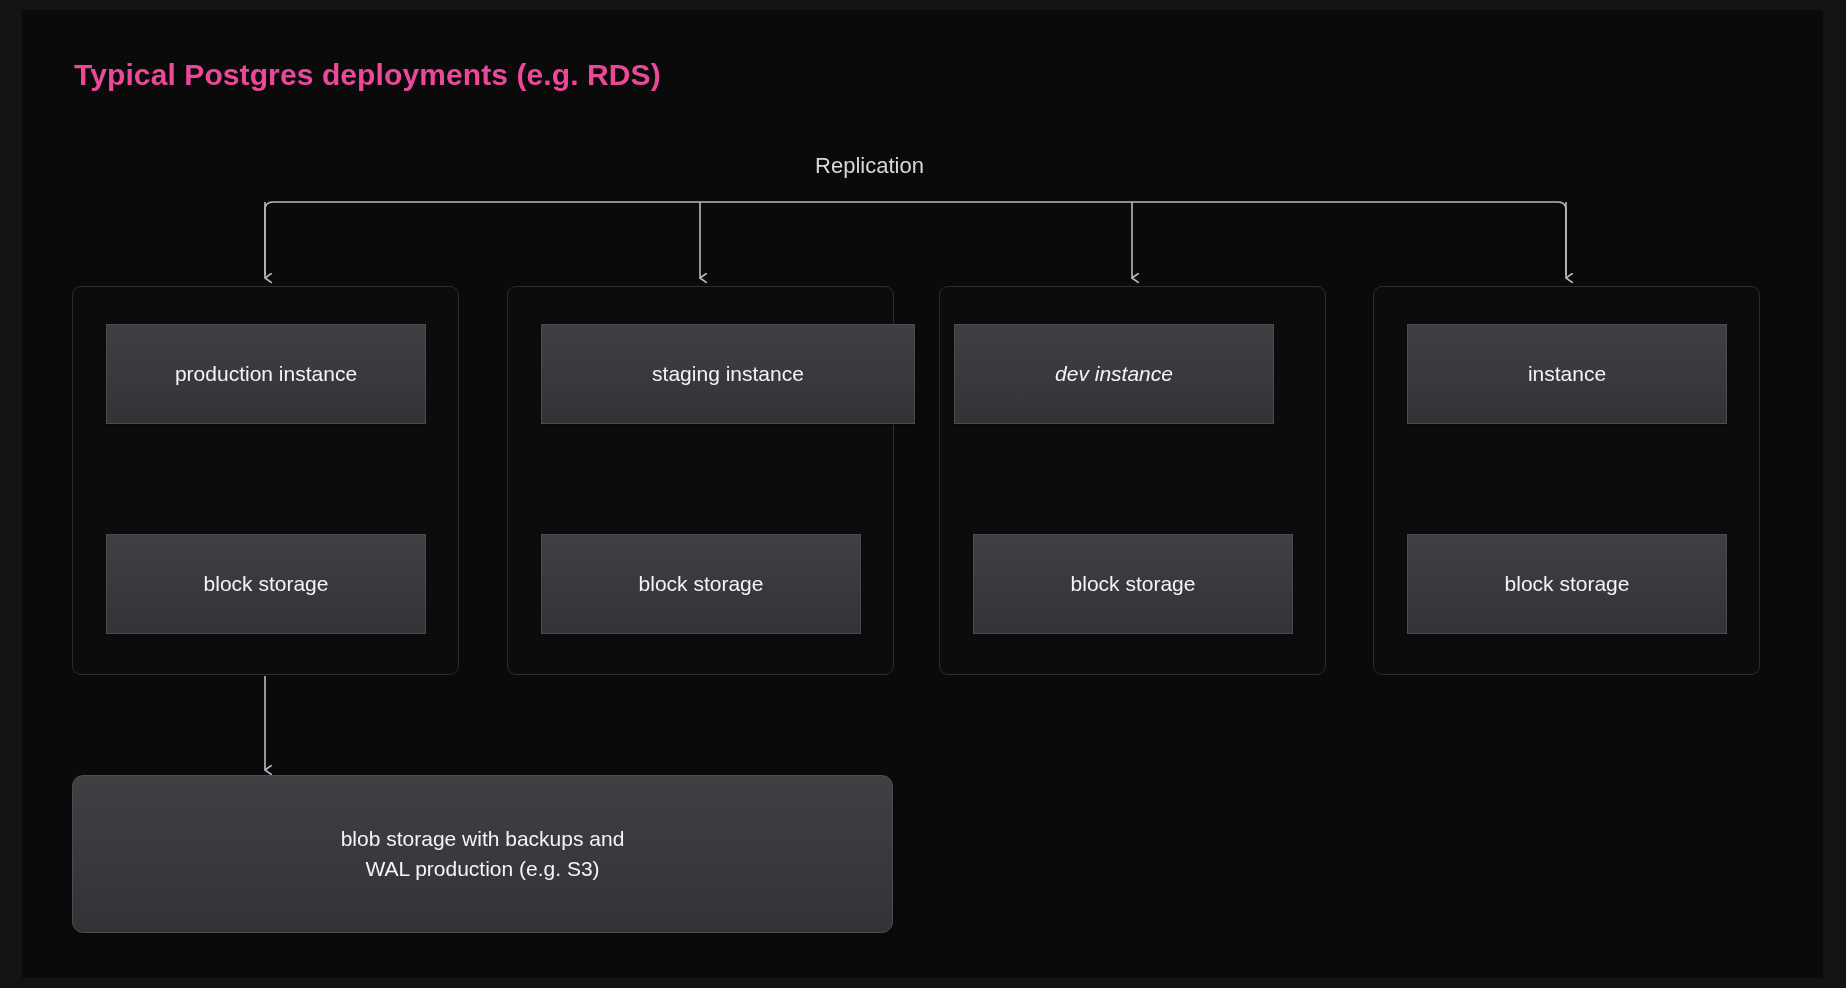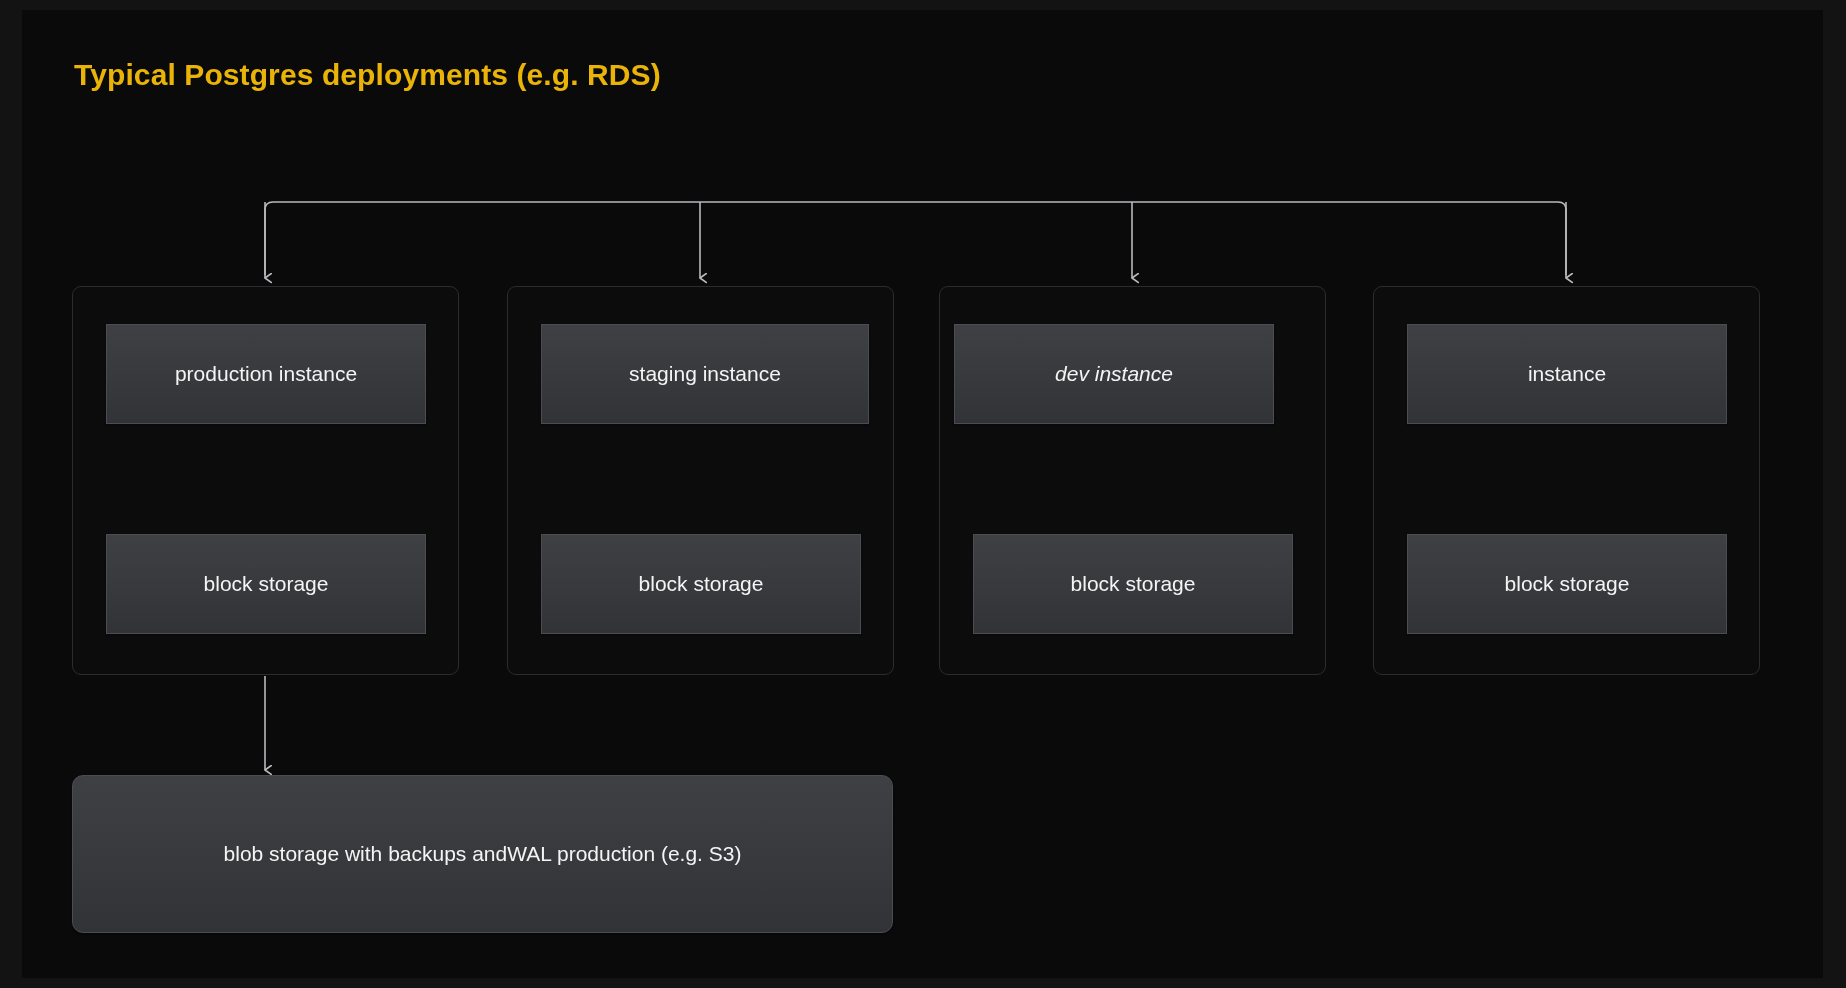--- a/index.html
+++ b/index.html
@@ -30,21 +30,21 @@
     height: 968px;
   }
 
   
   #page-title {
     position: absolute;
     left: 52px;
     top: 48px;
     font-size: 30px;
     font-weight: bold;
-    color: #eab308;
+    color: #ec4899;
     letter-spacing: 0.1px;
     white-space: nowrap;
   }
 
   
   #replication-label {
     position: absolute;
     left: 0;
     top: 143px;
     width: 1801px;
@@ -98,20 +98,23 @@
   }
 </style>
 </head>
 <body>
 
 <div id="frame">
   <div id="canvas">
 
     <div id="page-title">Typical Postgres deployments (e.g. RDS)</div>
 
+    <div id="replication-label">
+      <span class="inner">Replication</span>
+    </div>
 
     <svg id="connectors" viewBox="0 0 1801 968" width="1801" height="968">
       <defs>
         <marker id="arrow-down" markerWidth="12" markerHeight="12" refX="5" refY="9.4" orient="auto" markerUnits="userSpaceOnUse">
           <path d="M0.6,3.2 L5,9.4 L9.4,3.2" fill="none" stroke="#b9b9be" stroke-width="1.7" stroke-linecap="round" stroke-linejoin="round"></path>
         </marker>
         <marker id="arrow-up" markerWidth="12" markerHeight="12" refX="5" refY="2.6" orient="auto" markerUnits="userSpaceOnUse">
           <path d="M0.6,8.8 L5,2.6 L9.4,8.8" fill="none" stroke="#b9b9be" stroke-width="1.7" stroke-linecap="round" stroke-linejoin="round"></path>
         </marker>
       </defs>
@@ -144,21 +147,21 @@
     <div class="node" style="left:84px; top:314px; width:320px; height:100px;">
       <span>production instance</span>
     </div>
 
     <div class="node" style="left:84px; top:524px; width:320px; height:100px;">
       <span>block storage</span>
     </div>
 
     <div class="group-box" style="left:485px; top:276px; width:387px; height:389px;"></div>
 
-    <div class="node" style="left:519px; top:314px; width:328px; height:100px;">
+    <div class="node" style="left:519px; top:314px; width:374px; height:100px;">
       <span>staging instance</span>
     </div>
 
     <div class="node" style="left:519px; top:524px; width:320px; height:100px;">
       <span>block storage</span>
     </div>
 
     <div class="group-box" style="left:917px; top:276px; width:387px; height:389px;"></div>
 
     <div class="node" style="left:932px; top:314px; width:320px; height:100px;font-style:italic;">
@@ -172,19 +175,19 @@
     <div class="group-box" style="left:1351px; top:276px; width:387px; height:389px;"></div>
 
     <div class="node" style="left:1385px; top:314px; width:320px; height:100px;">
       <span>instance</span>
     </div>
 
     <div class="node" style="left:1385px; top:524px; width:320px; height:100px;">
       <span>block storage</span>
     </div>
 
-    <div class="node two-line" id="blob-storage-node" style="left:50px; top:765px; width:821px; height:158px; flex-direction:row;">
+    <div class="node two-line" id="blob-storage-node" style="left:50px; top:765px; width:821px; height:158px; flex-direction:column;">
       <span>blob storage with backups and</span>
       <span>WAL production (e.g. S3)</span>
     </div>
 
   </div>
 </div>
 
 </body></html>

